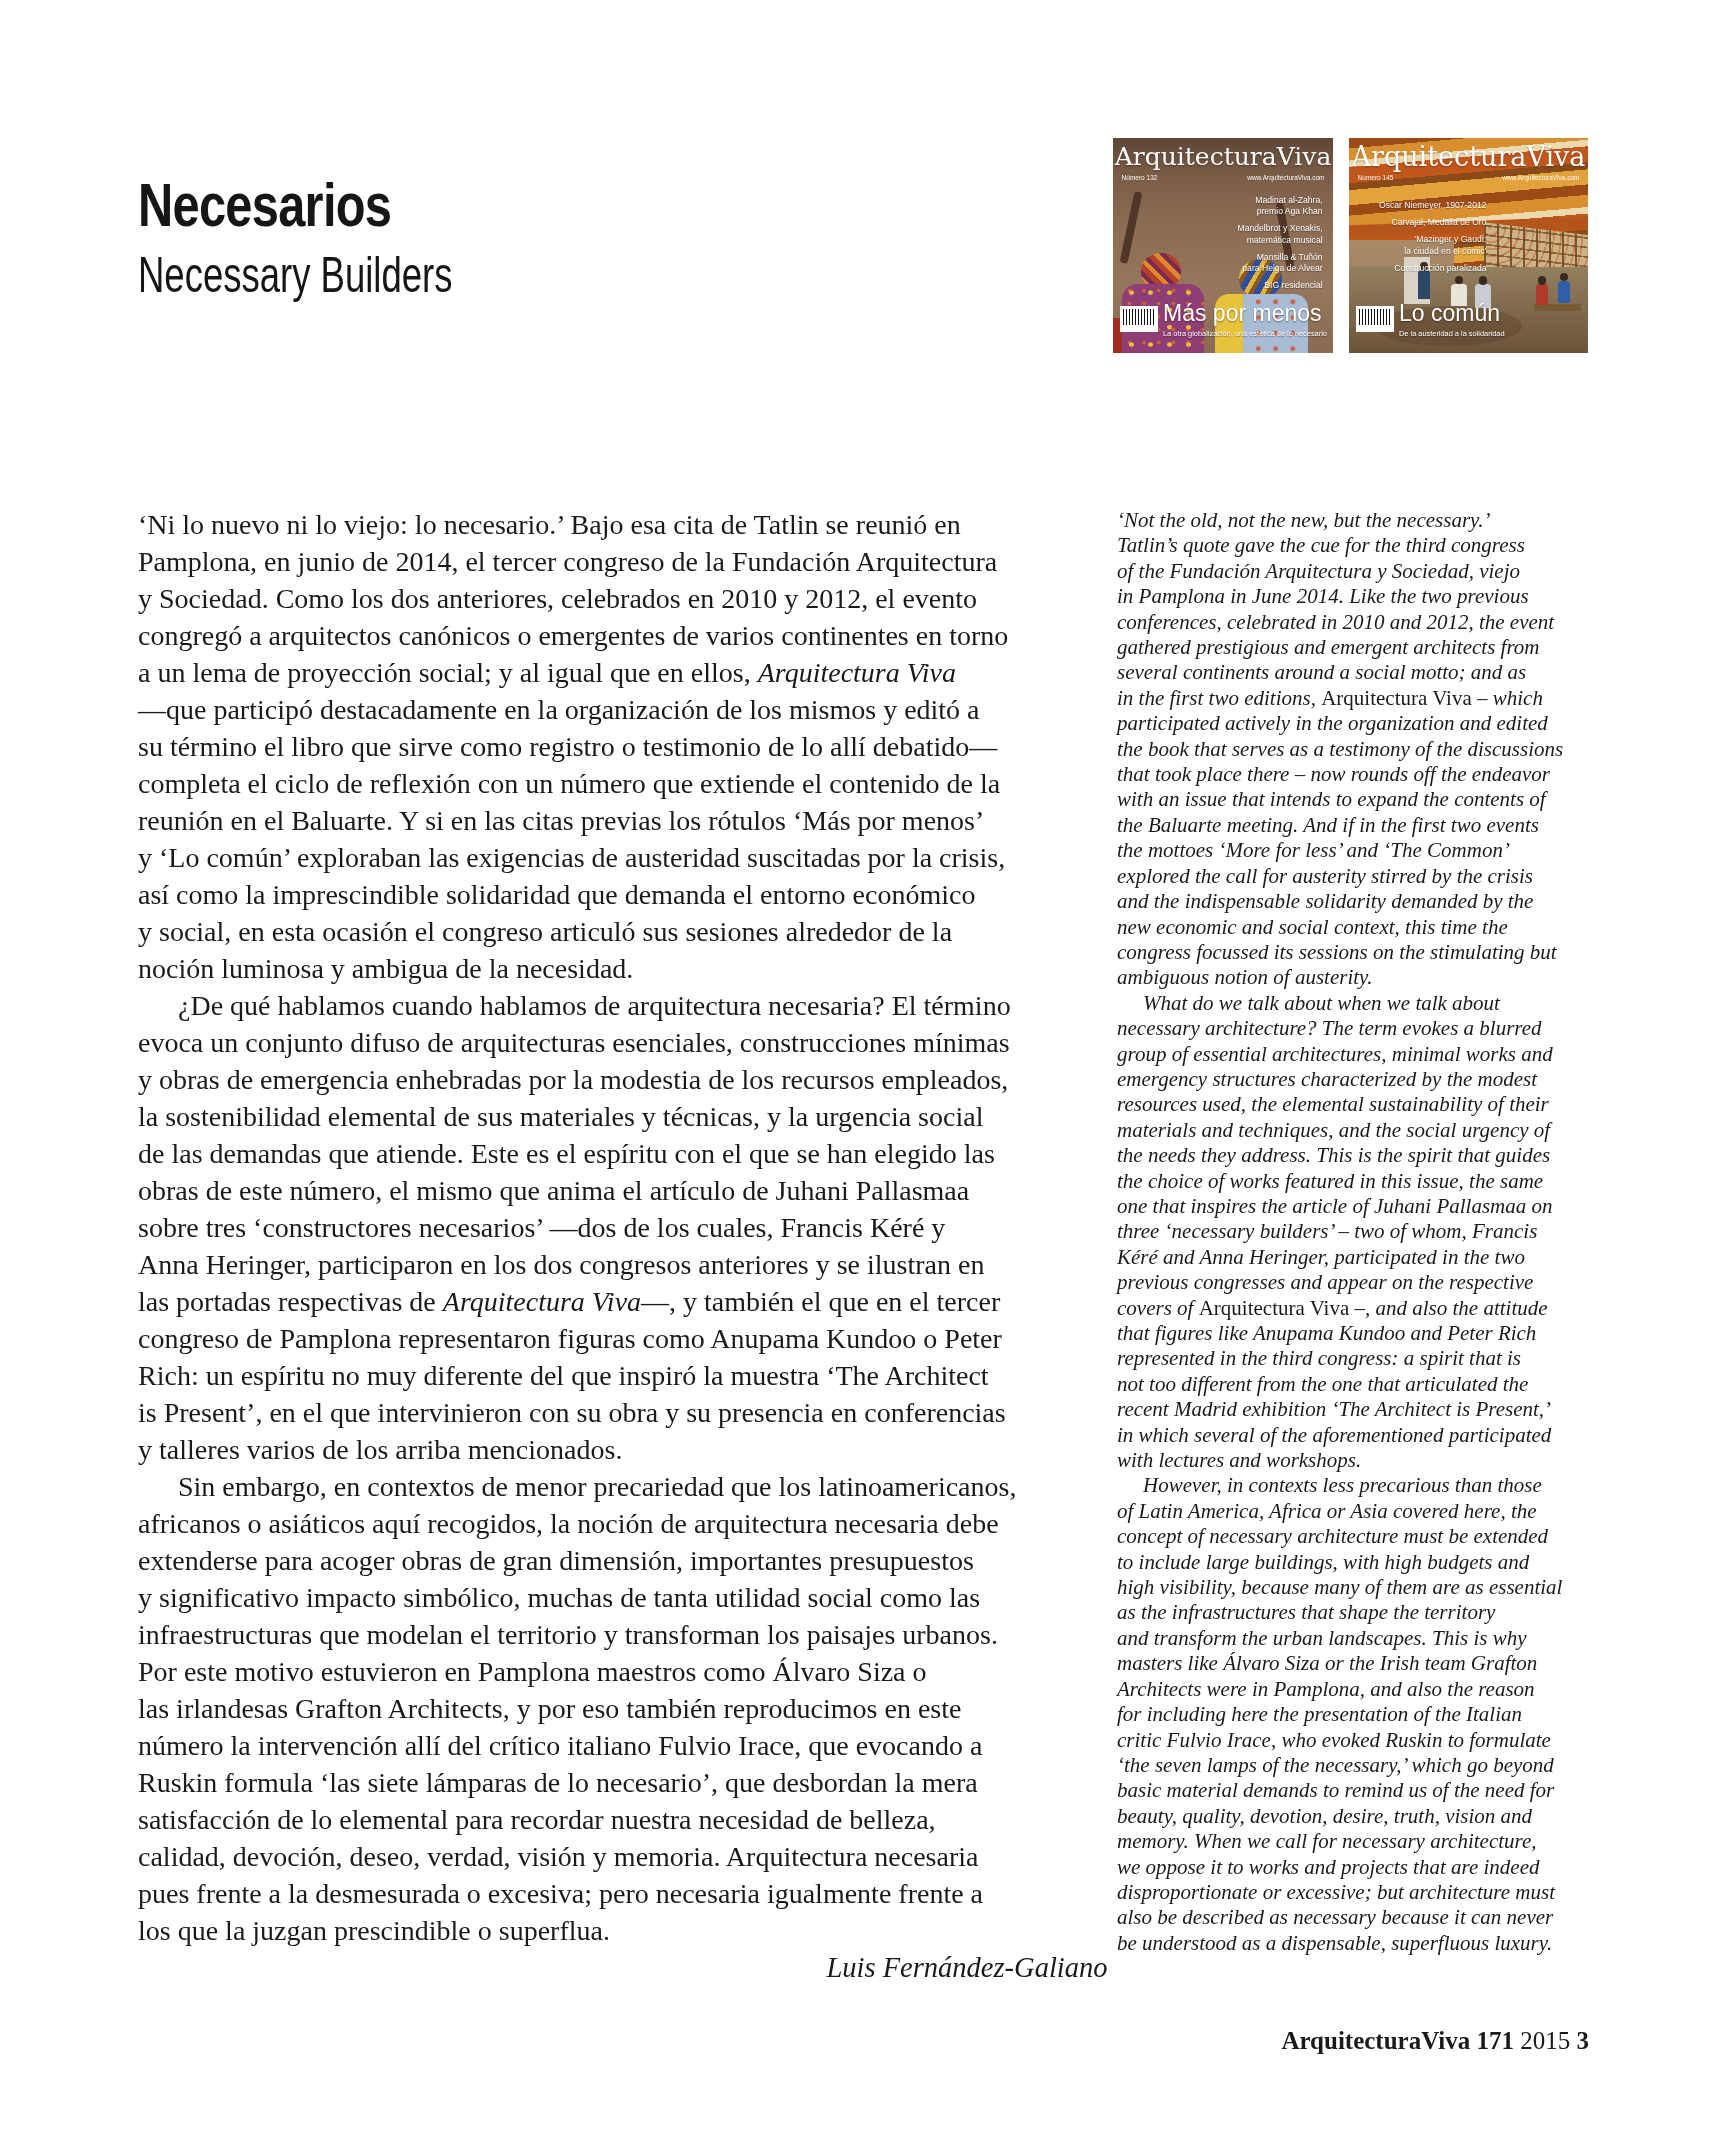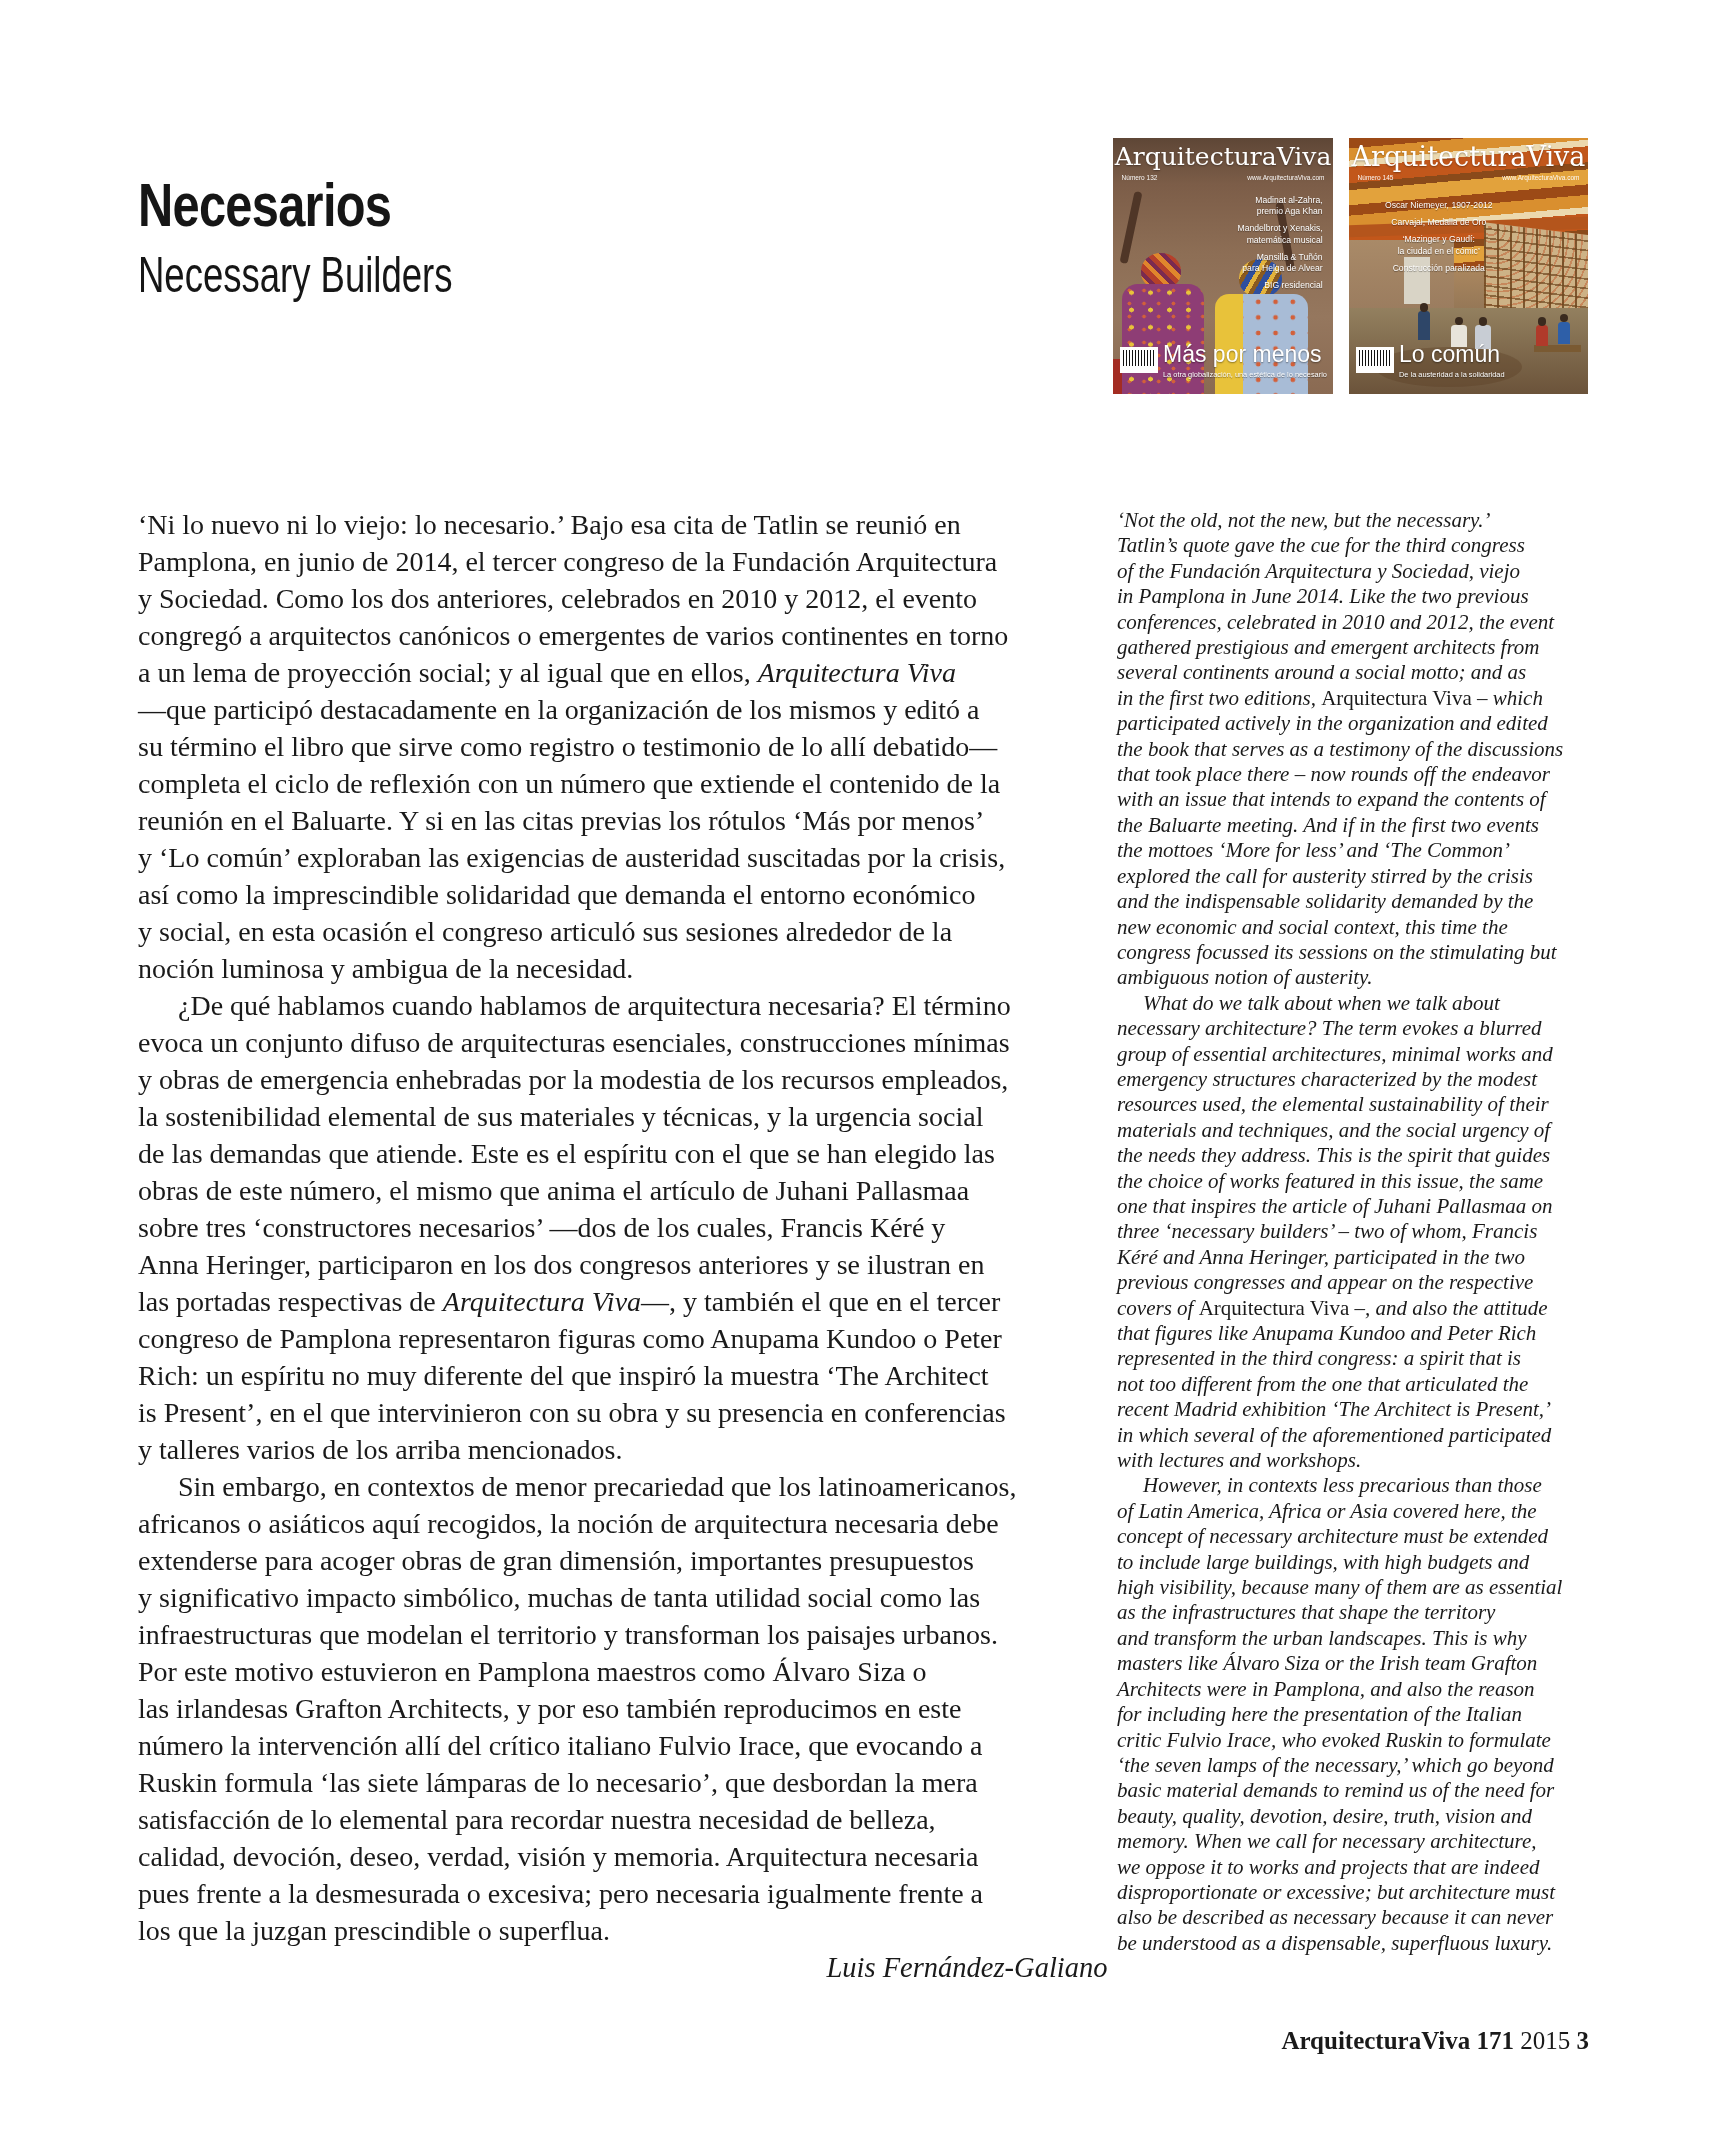--- a/index.html
+++ b/index.html
@@ -8,21 +8,21 @@
 
   
   .title-es{position:absolute;left:138px;top:134px;font-family:"Liberation Sans",sans-serif;
             font-weight:bold;font-size:61px;line-height:61px;letter-spacing:-0.9px;
             transform:scaleX(.80);transform-origin:left top;color:#161616;}
   .title-en{position:absolute;left:138px;top:208px;font-family:"Liberation Sans",sans-serif;
             font-weight:normal;font-size:50px;line-height:50px;letter-spacing:0;
             transform:scaleX(.73);transform-origin:left top;color:#161616;}
 
   
-  .cover{position:absolute;top:138px;height:256px;overflow:hidden;color:#fff;
+  .cover{position:absolute;top:138px;height:215px;overflow:hidden;color:#fff;
          font-family:"Liberation Sans",sans-serif;box-shadow:0 0 0 0.9px rgba(0,0,0,.15) inset;}
   .cover-left{left:1113px;width:220px;}
   .cover-right{left:1349px;width:239px;}
   .cover .photo{position:absolute;left:0;top:0;right:0;bottom:0;}
   .cover-left .photo{background:linear-gradient(180deg,#5e4636 0%,#7c5d48 18%,#8d6e55 45%,#95775e 70%,#8a6a52 100%);}
   .cover-right .photo{background:linear-gradient(180deg,#b9874b 0%,#c79a5e 30%,#a5835d 55%,#8a6f52 75%,#75583c 100%);}
   .shape{position:absolute;}
   
   .figA{left:8.6px;top:115px;width:82px;bottom:0;}
   .figA .wrap{position:absolute;left:19px;top:0;width:40px;height:36px;border-radius:50% 50% 45% 45%;
@@ -68,21 +68,21 @@
   
   .masthead{position:absolute;top:5.2px;left:0;right:0;text-align:center;color:#fff;
       font-family:"DejaVu Serif",serif;font-size:25px;line-height:28px;white-space:nowrap;
       text-shadow:0 0.9px 1.7px rgba(0,0,0,.35);}
   .cover-right .masthead{font-size:27px;}
   .cover-meta{position:absolute;top:36px;left:8.6px;right:8.6px;display:flex;
       justify-content:space-between;font-size:6.5px;opacity:.95;}
   .cover-lines{position:absolute;top:57px;font-size:8.6px;line-height:11.2px;
       text-shadow:0 0.9px 0.9px rgba(0,0,0,.4);margin-left:24px;}
   .cover-left .cover-lines{right:10.4px;text-align:right;}
-  .cover-right .cover-lines{left:12px;text-align:center;top:62px;}
+  .cover-right .cover-lines{left:6px;text-align:right;top:62px;}
   .cover-lines .grp{margin-bottom:6px;}
   .barcode{position:absolute;left:7px;bottom:21px;width:38px;height:26px;background:#fff;}
   .barcode .bars{position:absolute;left:2.6px;right:2.6px;top:2.6px;bottom:7px;
       background:repeating-linear-gradient(90deg,#111 0 1.3px,#fff 1.3px 3px);}
   .cover-title{position:absolute;left:50px;bottom:28px;font-weight:normal;font-size:23px;
       line-height:23px;color:#fff;text-shadow:0 0.9px 1.7px rgba(0,0,0,.45);white-space:nowrap;}
   .cover-sub{position:absolute;left:50px;bottom:14.7px;font-size:7.4px;color:#fff;
       white-space:nowrap;text-shadow:0 0.9px 0.9px rgba(0,0,0,.45);}
 
   

